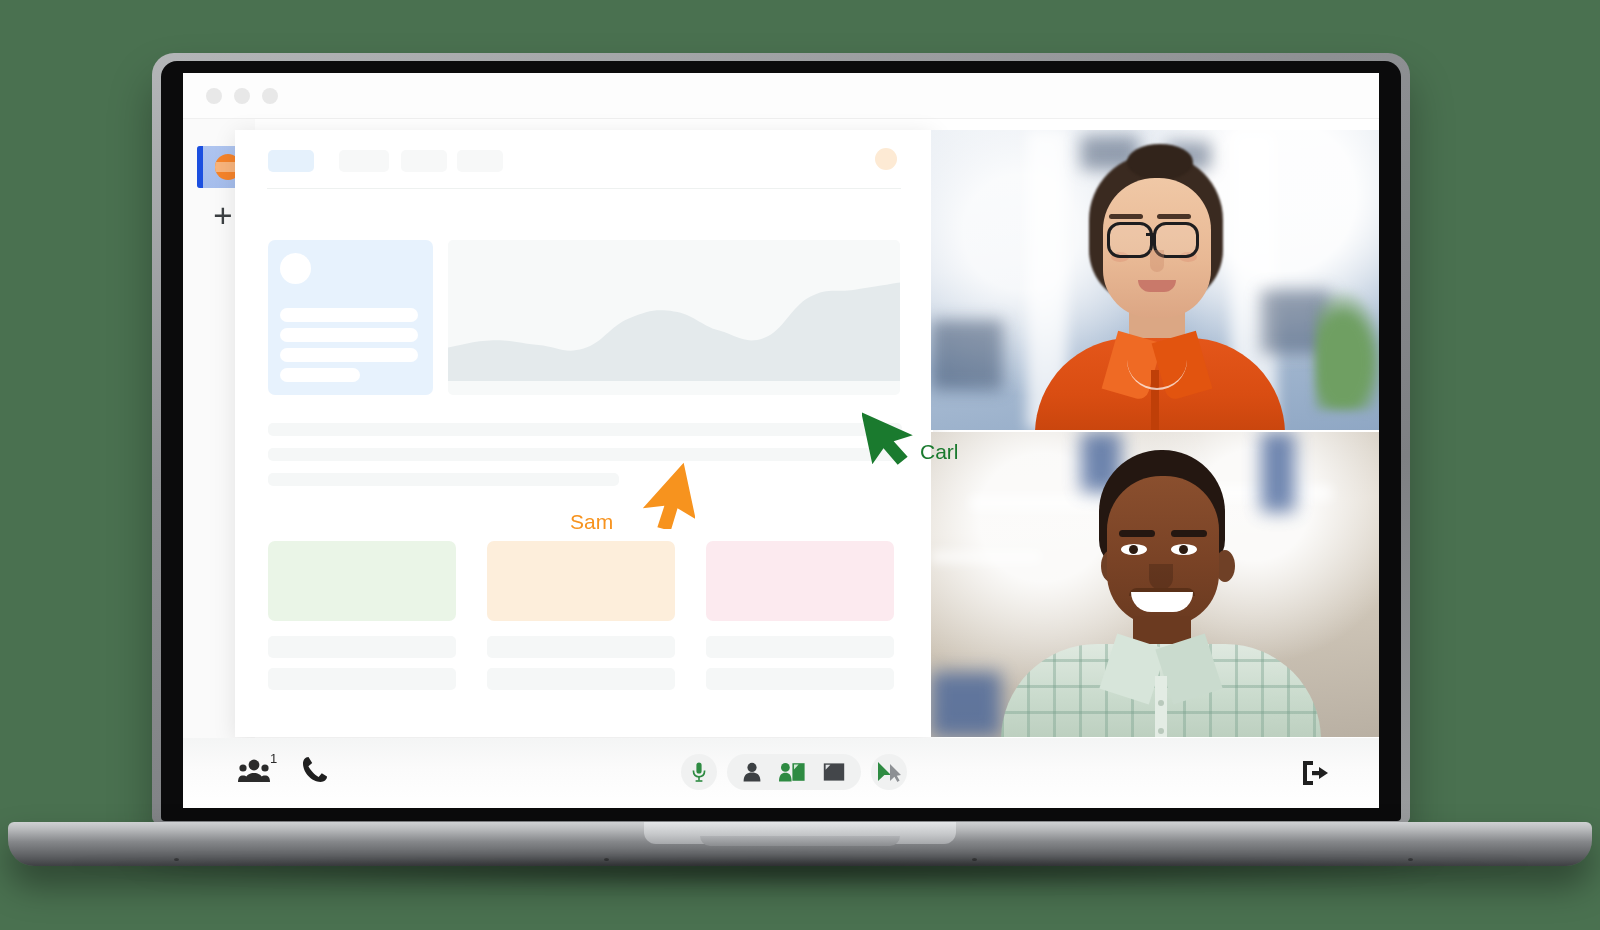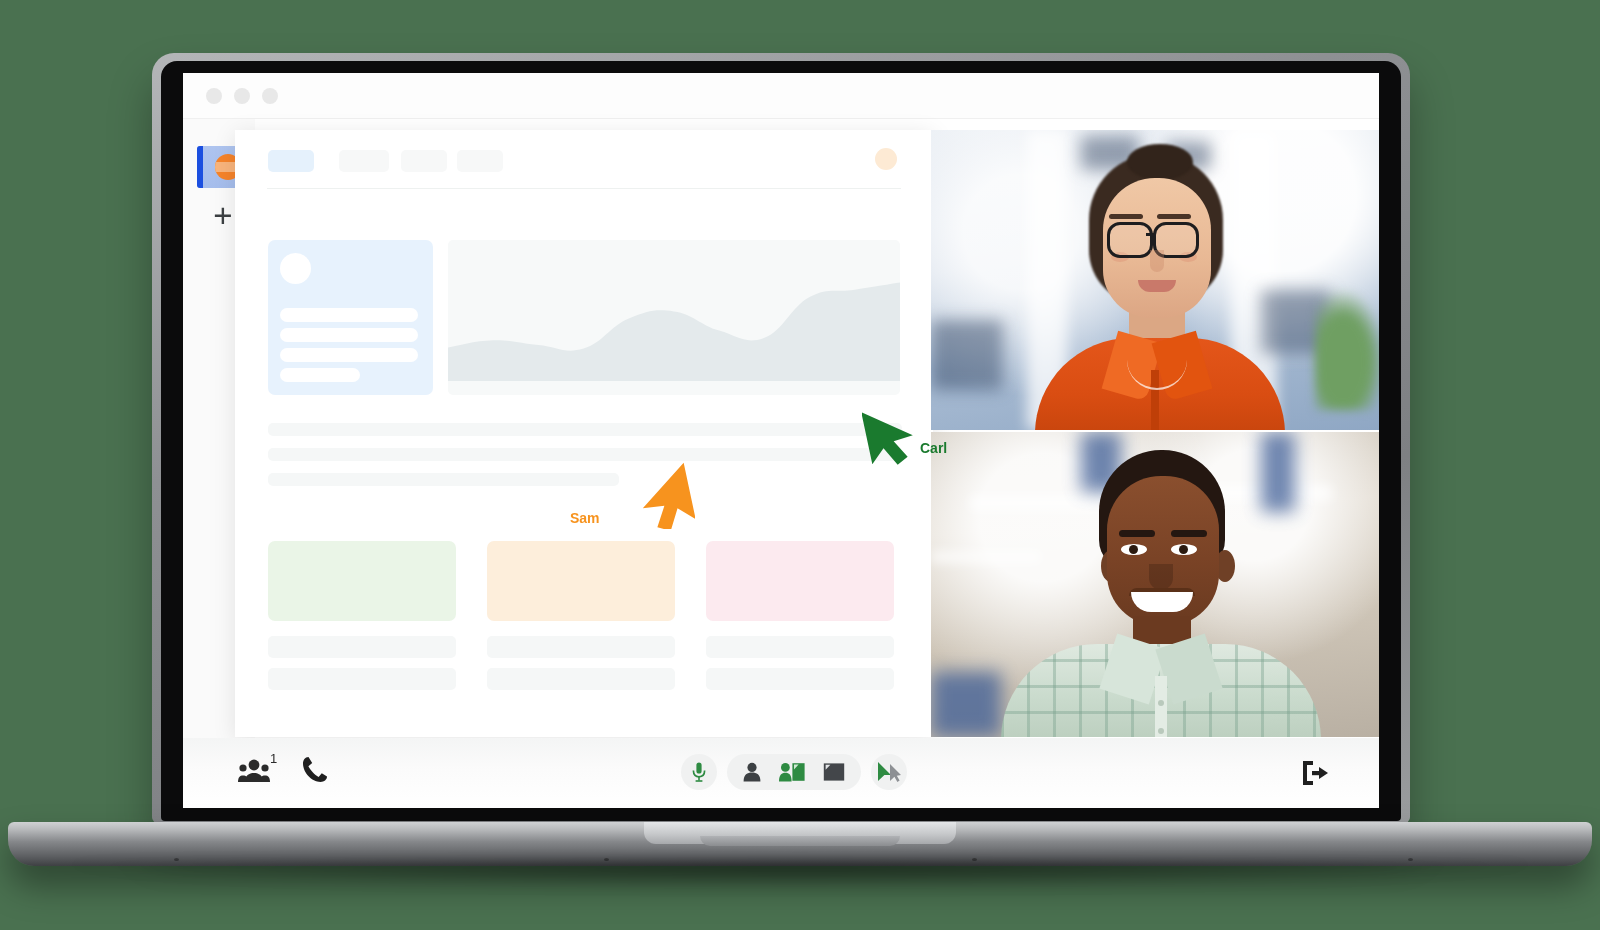--- a/index.html
+++ b/index.html
@@ -199,21 +199,21 @@
     border-radius:120px 120px 0 0;}
   .p2-collarL{position:absolute;left:176px;top:208px;width:52px;height:58px;
     background:#d7e5da;transform:rotate(18deg);}
   .p2-collarR{position:absolute;left:232px;top:208px;width:52px;height:58px;
     background:#cadbce;transform:rotate(-18deg);}
   .p2-placket{position:absolute;left:224px;top:244px;width:12px;height:64px;background:#e3ece4;}
   .p2-btn{position:absolute;left:227px;width:6px;height:6px;border-radius:50%;background:#b9c9bc;}
 
   
   .cursor-wrap{position:absolute;}
-  .cursor-label{position:absolute;font-weight:bold;font-size:14px;white-space:nowrap;}
+  .cursor-label{position:absolute;font-weight:normal;font-size:21px;white-space:nowrap;}
   #cursor-carl{left:679px;top:331px;}
   #cursor-carl .cursor-label{left:58px;top:36px;color:#1a7a2e;}
   #cursor-sam{left:446px;top:388px;}
   #cursor-sam .cursor-label{left:-59px;top:49px;color:#f7931e;}
 
   
   .meet-bar{position:absolute;left:0;top:665px;width:1196px;height:70px;
     background:linear-gradient(180deg,#f4f5f5 0%,#fbfbfb 45%,#ffffff 100%);}
   .mb-left{position:absolute;left:55px;top:18px;display:flex;align-items:center;gap:32px;}
   .badge-1{position:absolute;left:32px;top:-6px;font-size:13px;color:#2b2b2b;font-weight:400;}

